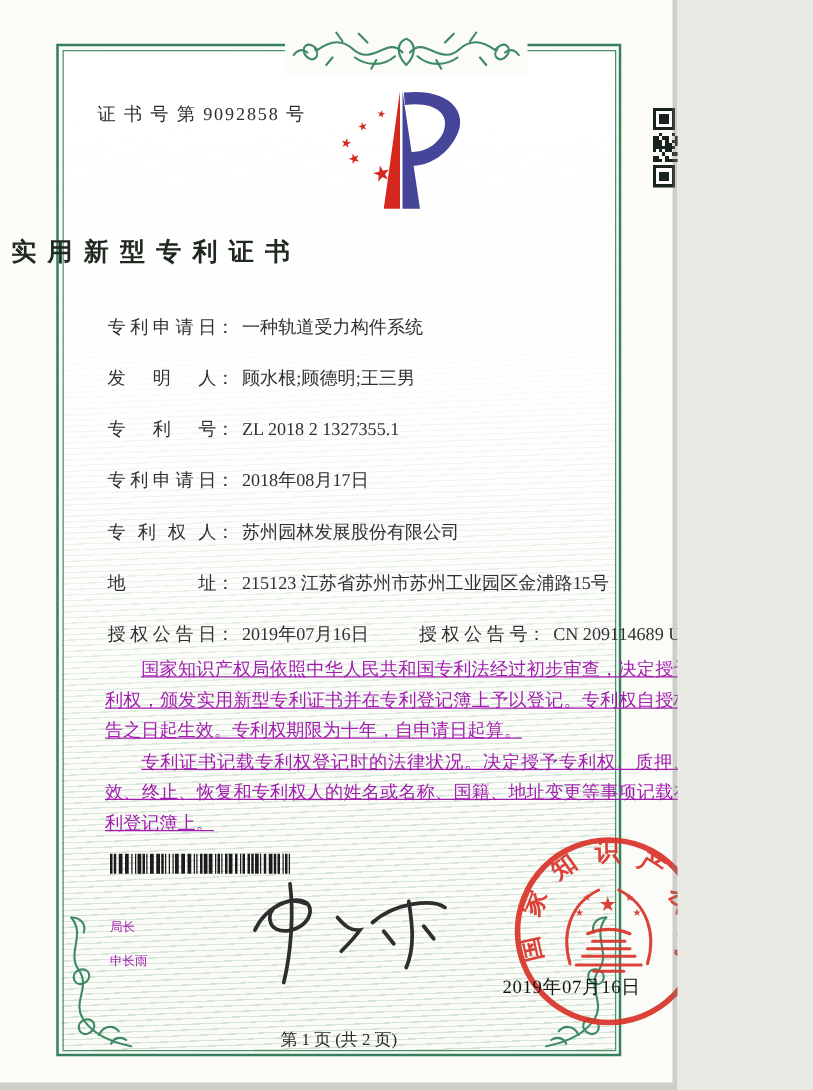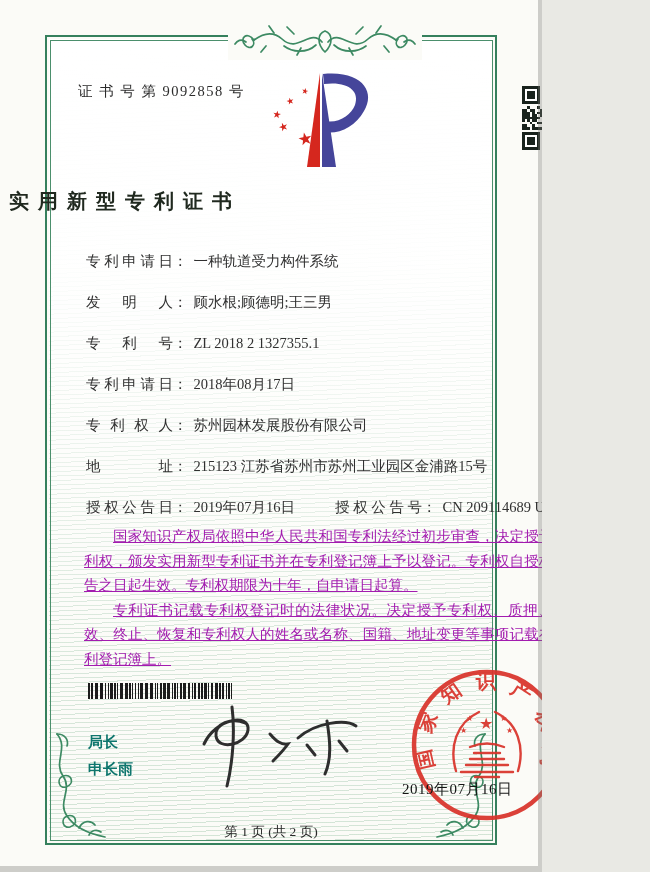--- a/index.html
+++ b/index.html
@@ -38,21 +38,21 @@
   .f-label{display:inline-block; width:87px; text-align:justify; text-align-last:justify; vertical-align:top;}
   .f-colon{display:inline-block; margin-right:6px;}
   .grant2{position:absolute; left:237px; top:0;margin-left:12px;}
   
   .paras{position:absolute; left:84px; top:524px; width:484px; font-size:14.5px;
     line-height:24.5px; text-align:justify; color:#a21caf;text-decoration:underline;}
   .paras p{margin:0; text-indent:2em;}
   
   .barcode{position:absolute; left:88px; top:683px; width:176px; height:16px; font-size:0; white-space:nowrap;}
   .barcode i{display:inline-block; height:100%; background:#1c1c1c;}
-  .signer{position:absolute; left:88px; top:729px; font-size:15px; line-height:27px; color:#0f766e;font-weight:bold;}
+  .signer{position:absolute; left:88px; top:729px; font-size:10px; line-height:27px; color:#a21caf;}
   .signature{position:absolute; left:188px; top:700px; width:178px; height:92px;}
   .seal{position:absolute; left:409px; top:667px; width:156px; height:156px; opacity:.93;}
   .seal-date{position:absolute; left:402px; top:780px; width:170px; font-size:15px; letter-spacing:.5px; color:#141414; white-space:nowrap;}
   .footer{position:absolute; left:0; right:0; top:823px; text-align:center; font-size:13.5px; color:#2a2a2a;font-family:Liberation Serif, serif;}
   .green-stroke{stroke:#3d8a63; fill:none; stroke-width:1.7; stroke-linecap:round;}
 </style>
 </head>
 <body>
 
 <div id="page">

